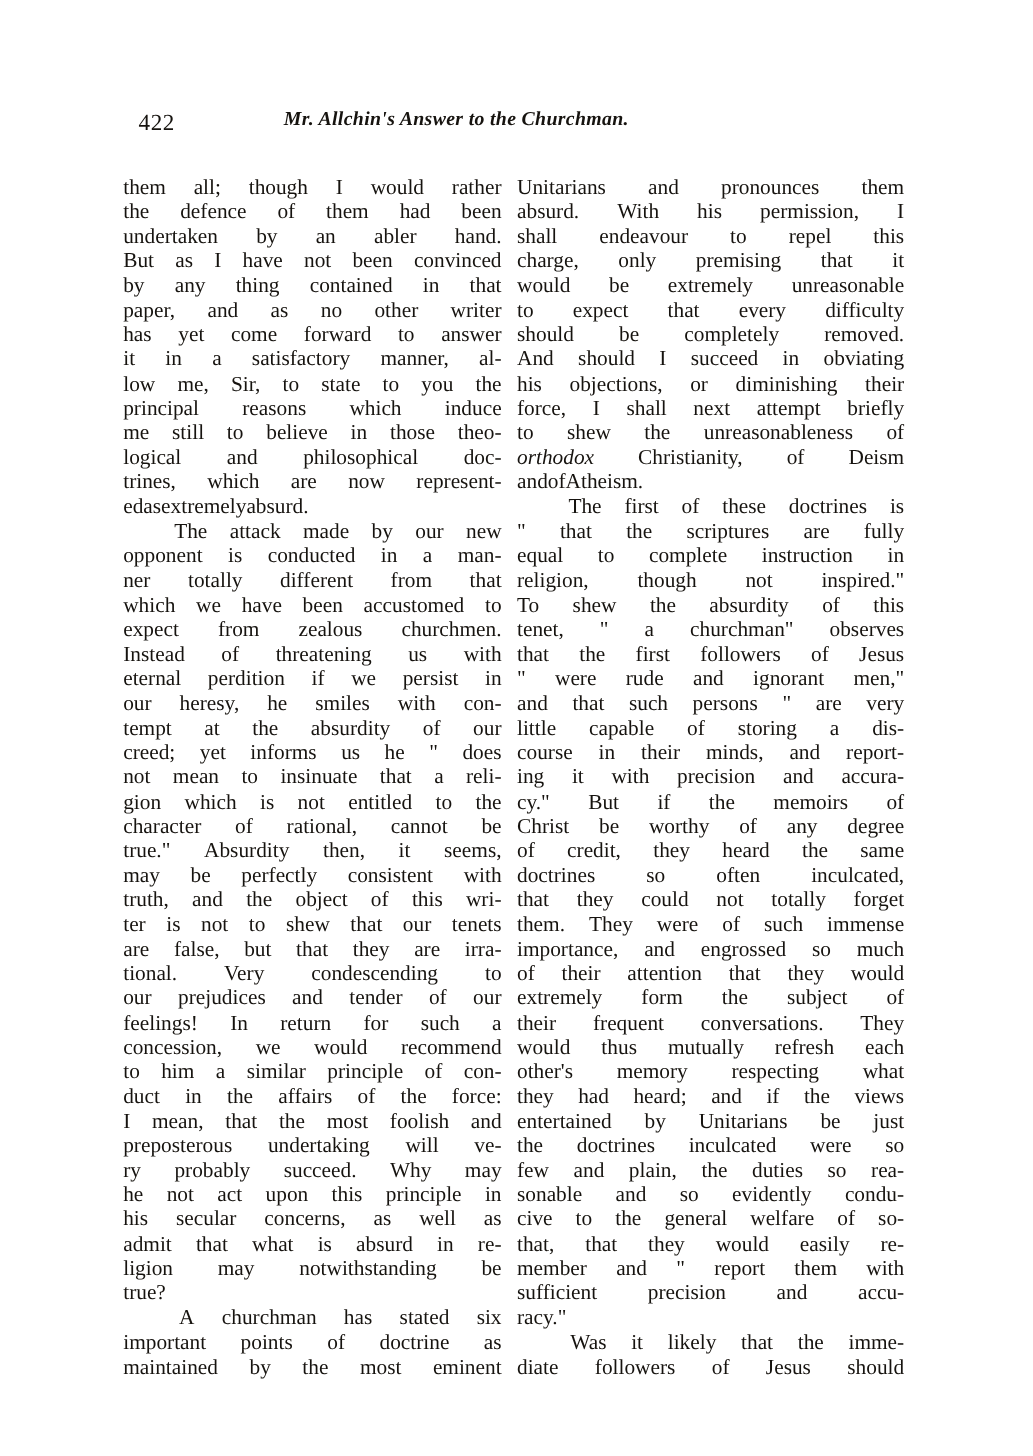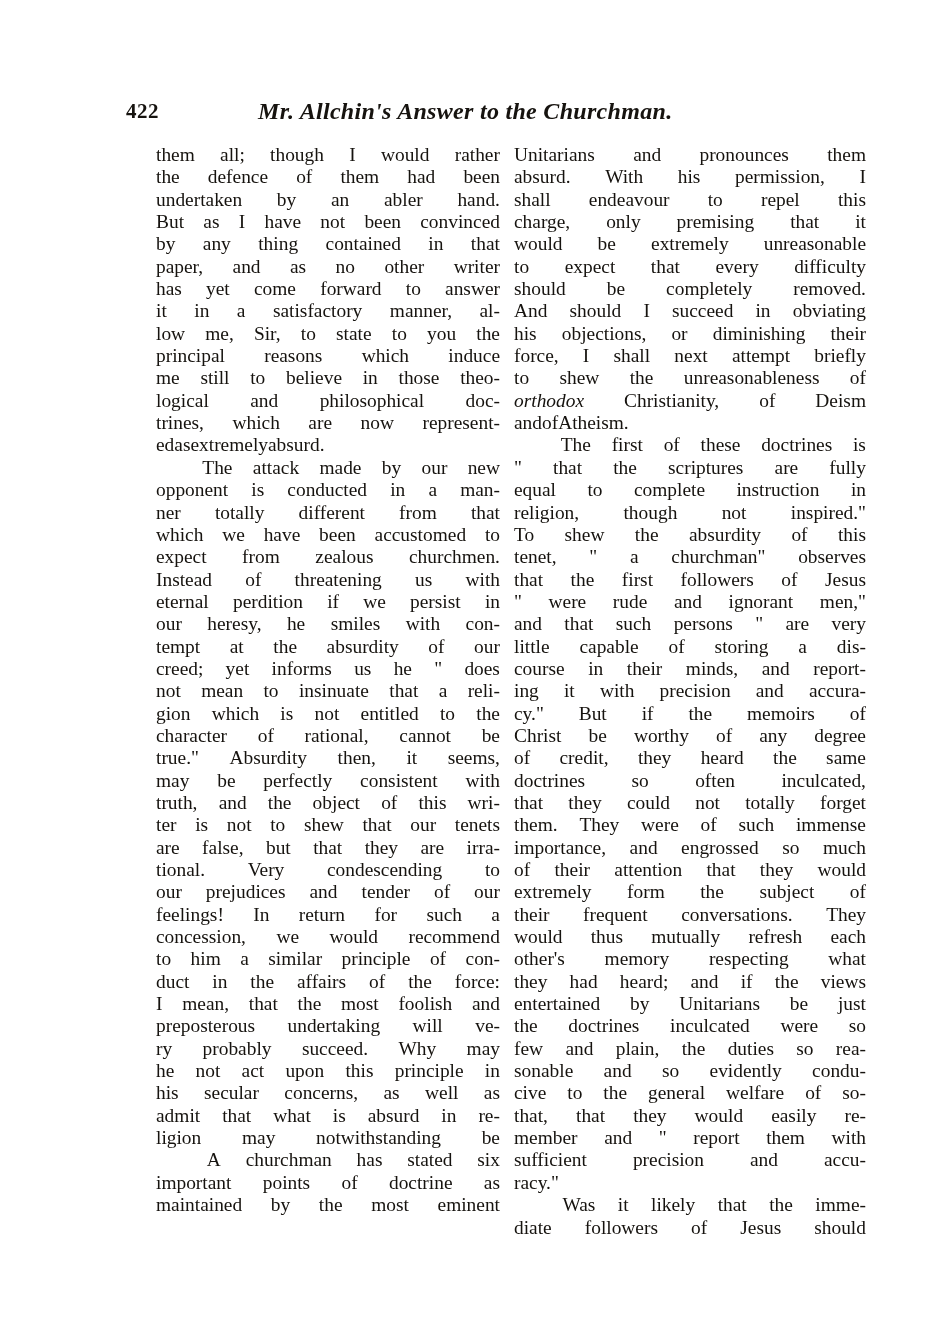--- a/index.html
+++ b/index.html
@@ -29,45 +29,44 @@
     left: 112px;
     top: 96px;
     width: 710px;
     height: 34px;
   }
   .folio {
     position: absolute;
     left: 14px;
     top: 3px;
     font-size: 21px;
-    font-weight: bold;
+    font-weight: normal;
     letter-spacing: 0.5px;
   }
   .runtitle {
     position: absolute;
     left: 146px;
     top: 2px;
-    font-size: 24px;
+    font-size: 18px;
     font-style: italic;
     font-weight: bold;
     letter-spacing: 0.3px;
     white-space: nowrap;
   }
 
   
   .cols {
     position: absolute;
     left: 112px;
     top: 144px;
     width: 710px;
   }
   .col {
     position: absolute;
-    top: 0;
-    margin-left: 44px;
+    top: 16px;
   }
   .col-left  { left: 0px;   width: 344px; }
   .col-right { left: 358px; width: 352px; }
 
   
   .ln {
     display: flex;
     height: 22.35px;
     line-height: 22.35px;
     font-size: 19.4px;
@@ -148,20 +147,21 @@
         <div class="ln j"><span class="w">concession,</span><span class="w">we</span><span class="w">would</span><span class="w">recommend</span></div>
         <div class="ln j"><span class="w">to</span><span class="w">him</span><span class="w">a</span><span class="w">similar</span><span class="w">principle</span><span class="w">of</span><span class="w">con-</span></div>
         <div class="ln j"><span class="w">duct</span><span class="w">in</span><span class="w">the</span><span class="w">affairs</span><span class="w">of</span><span class="w">the</span><span class="w">force:</span></div>
         <div class="ln j"><span class="w">I</span><span class="w">mean,</span><span class="w">that</span><span class="w">the</span><span class="w">most</span><span class="w">foolish</span><span class="w">and</span></div>
         <div class="ln j"><span class="w">preposterous</span><span class="w">undertaking</span><span class="w">will</span><span class="w">ve-</span></div>
         <div class="ln j"><span class="w">ry</span><span class="w">probably</span><span class="w">succeed.</span><span class="w">Why</span><span class="w">may</span></div>
         <div class="ln j"><span class="w">he</span><span class="w">not</span><span class="w">act</span><span class="w">upon</span><span class="w">this</span><span class="w">principle</span><span class="w">in</span></div>
         <div class="ln j"><span class="w">his</span><span class="w">secular</span><span class="w">concerns,</span><span class="w">as</span><span class="w">well</span><span class="w">as</span></div>
         <div class="ln j"><span class="w">admit</span><span class="w">that</span><span class="w">what</span><span class="w">is</span><span class="w">absurd</span><span class="w">in</span><span class="w">re-</span></div>
         <div class="ln j"><span class="w">ligion</span><span class="w">may</span><span class="w">notwithstanding</span><span class="w">be</span></div>
+        <div class="ln r"><span class="w">true?</span></div>
         <div class="ln j"><span class="ind"></span><span class="w">A</span><span class="w">churchman</span><span class="w">has</span><span class="w">stated</span><span class="w">six</span></div>
         <div class="ln j"><span class="w">important</span><span class="w">points</span><span class="w">of</span><span class="w">doctrine</span><span class="w">as</span></div>
         <div class="ln j"><span class="w">maintained</span><span class="w">by</span><span class="w">the</span><span class="w">most</span><span class="w">eminent</span></div>
       </div>
     <div class="col col-right">
         <div class="ln j"><span class="w">Unitarians</span><span class="w">and</span><span class="w">pronounces</span><span class="w">them</span></div>
         <div class="ln j"><span class="w">absurd.</span><span class="w">With</span><span class="w">his</span><span class="w">permission,</span><span class="w">I</span></div>
         <div class="ln j"><span class="w">shall</span><span class="w">endeavour</span><span class="w">to</span><span class="w">repel</span><span class="w">this</span></div>
         <div class="ln j"><span class="w">charge,</span><span class="w">only</span><span class="w">premising</span><span class="w">that</span><span class="w">it</span></div>
         <div class="ln j"><span class="w">would</span><span class="w">be</span><span class="w">extremely</span><span class="w">unreasonable</span></div>

